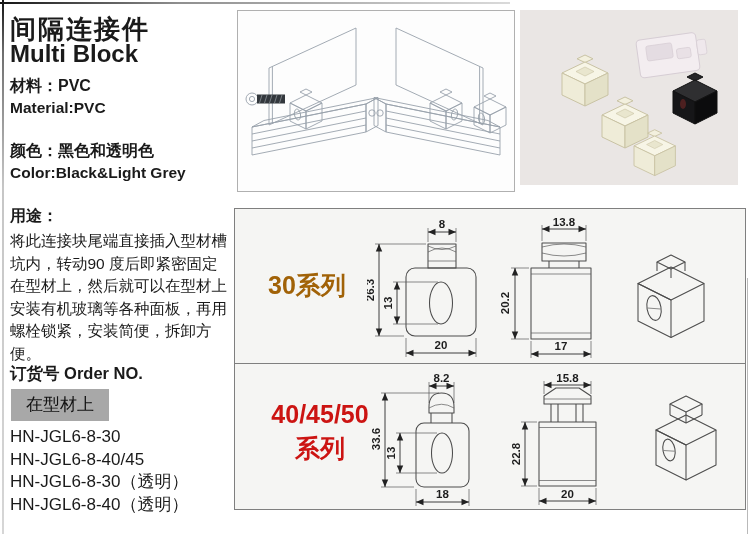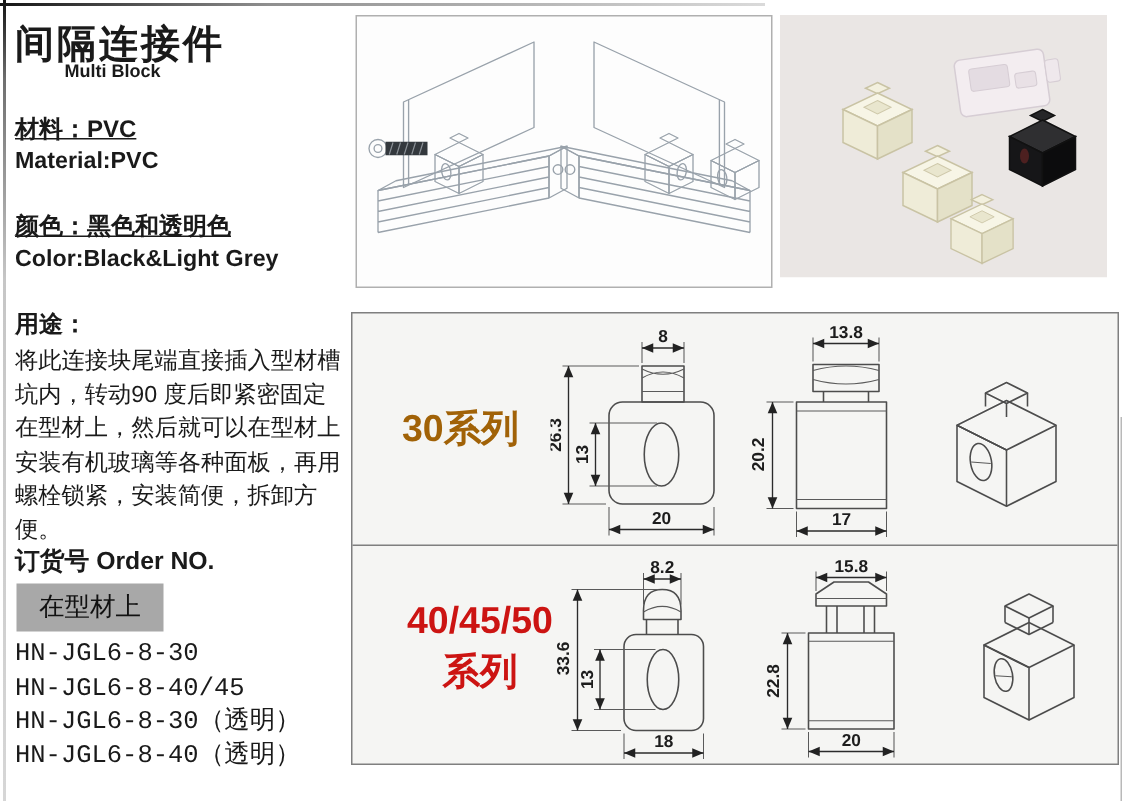--- a/index.html
+++ b/index.html
@@ -7,33 +7,33 @@
         font-family:"Liberation Sans",sans-serif;color:#1a1a1a;}
   .abs{position:absolute;}
   
   .edge-left{position:absolute;left:2px;top:0;width:2px;height:100%;
              background:linear-gradient(180deg,#141414 0%,#6f6f6f 10%,#c6c6c6 35%,#d6d6d6 100%);}
   .edge-top{position:absolute;left:0;top:2px;width:68%;height:2px;
             background:linear-gradient(90deg,#141414 0%,#8f8f8f 35%,#dadada 100%);}
   .edge-right{position:absolute;right:2px;top:52%;width:1px;height:48%;background:#b9b9b9;}
   
   .title-cn{left:10px;top:12px;font-size:26px;font-weight:700;letter-spacing:2px;}
-  .title-en{left:10px;top:40px;font-size:12px;font-weight:700;margin-left:33px;}
-  .lab-cn{font-size:16px;font-weight:700;text-decoration:underline;}
+  .title-en{left:10px;top:40px;font-size:24px;font-weight:700;}
+  .lab-cn{font-size:16px;font-weight:700;}
   .lab-en{font-size:15.5px;font-weight:700;}
   .mat-cn{left:10px;top:76px;}
   .mat-en{left:10px;top:99px;}
   .col-cn{left:10px;top:141px;}
   .col-en{left:10px;top:164px;}
   .usage-h{left:10px;top:206px;font-size:16px;font-weight:700;}
   .usage-p{left:10px;top:230px;width:228px;font-size:15.5px;line-height:22.5px;}
   .order-h{left:10px;top:363px;font-size:16.5px;font-weight:700;text-align:right;}
   .order-tag{left:11px;top:389px;width:98px;height:32px;line-height:32px;text-align:center;
              font-size:17px;color:#111;}
-  .order-list{left:10px;top:426px;font-family:Liberation Mono, monospace;font-size:17px;line-height:22.5px;}
+  .order-list{left:10px;top:426px;font-family:Liberation Sans, sans-serif;font-size:17px;line-height:22.5px;}
   
   .assembly-box{left:237px;top:10px;width:276px;height:180px;border:1px solid #b0b0b0;background:#fdfdfd;}
   .photo-box{left:520px;top:10px;width:218px;height:175px;}
   
   .series-panels{left:234px;top:208px;width:510px;height:300px;border:1px solid #7f7f7f;}
   .panel-divider{position:absolute;left:0;top:154px;width:100%;border-top:1px solid #7f7f7f;}
   .series-label{position:absolute;font-weight:700;font-size:25px;}
   .s30-label{left:33px;top:60px;}
   .s40-label{left:26px;top:188px;width:118px;text-align:center;line-height:34px;}
   .drw{position:absolute;}

